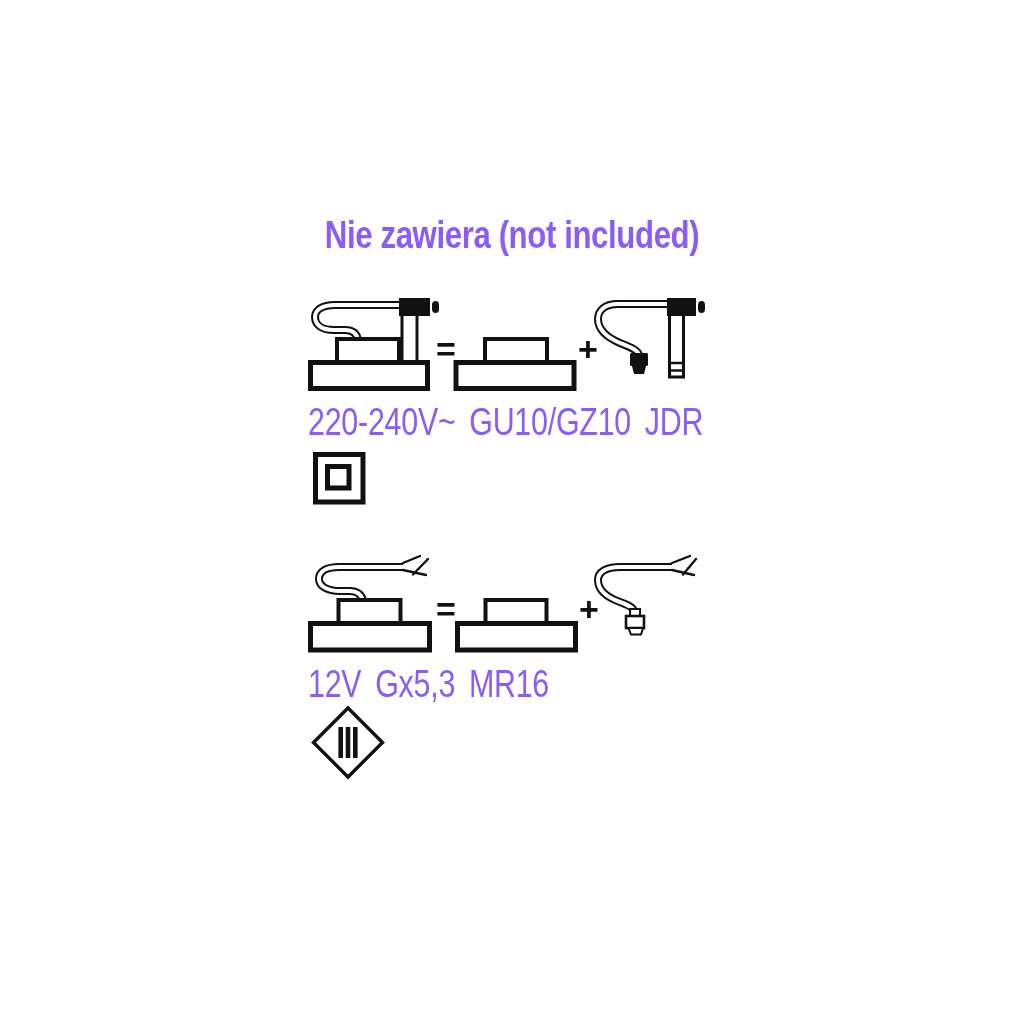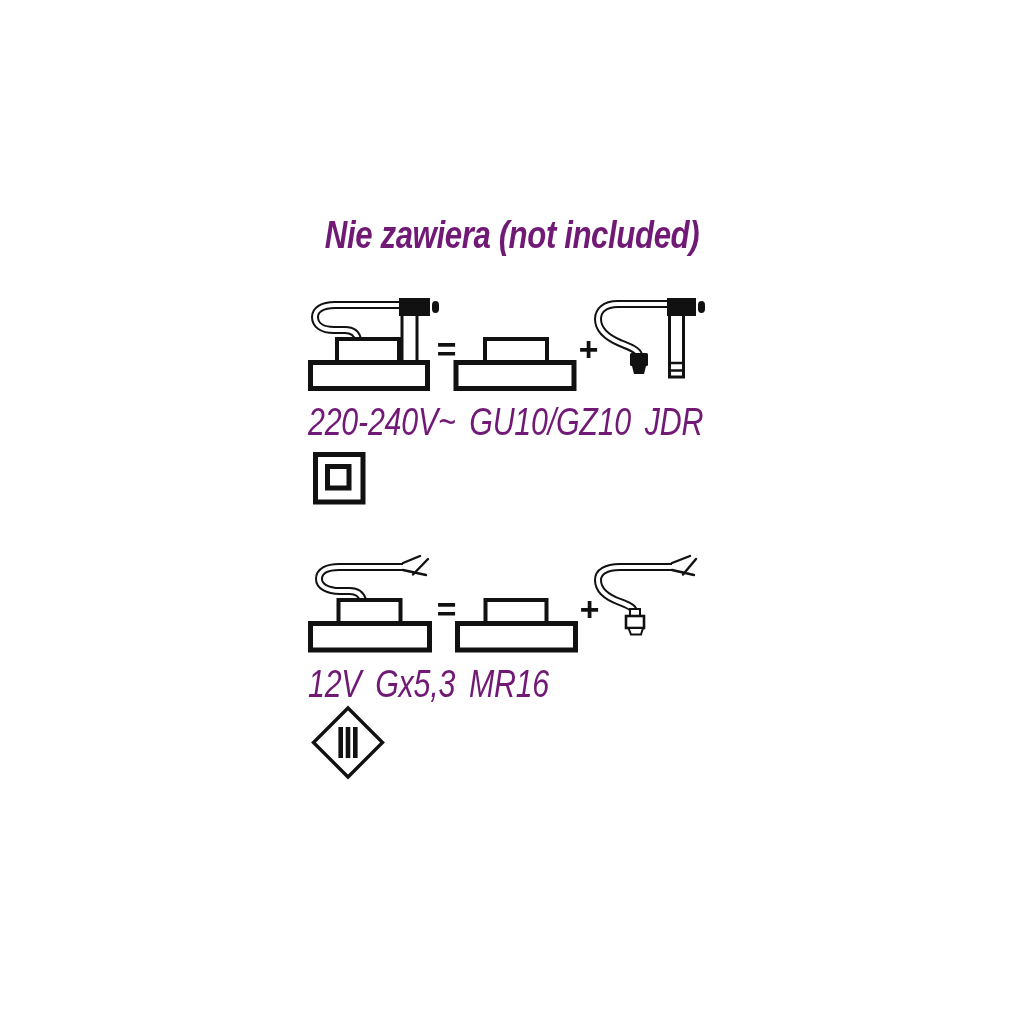--- a/index.html
+++ b/index.html
@@ -1,18 +1,18 @@
 <!DOCTYPE html>
 <html><head>
 <meta charset="utf-8">
 <style>
   html,body { margin:0; padding:0; background:#ffffff; }
   .page {
     position:relative; width:824px; height:1024px; background:#ffffff;
-    font-family:"Liberation Sans", sans-serif; color:#701a75; overflow:hidden;font-style:italic;
+    font-family:"Liberation Sans", sans-serif; color:#8b5cf6; overflow:hidden;
   }
   .abs { position:absolute; }
   .title-wrap { left:0; top:213px; width:1024px; text-align:center; }
   .title-text {
     display:inline-block; font-weight:700; font-size:39px; line-height:44px;
     white-space:nowrap; transform:scaleX(0.80); transform-origin:center top;
     letter-spacing:-0.5px;
   }
   .spec {
     font-size:38px; line-height:44px; white-space:nowrap; word-spacing:7px;

